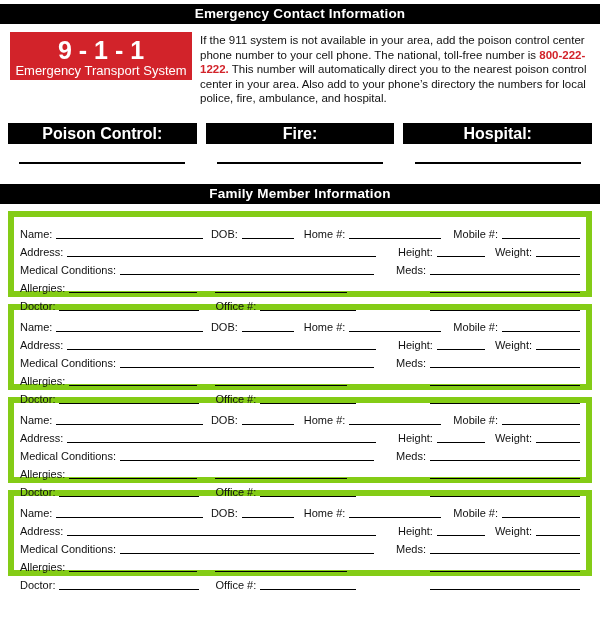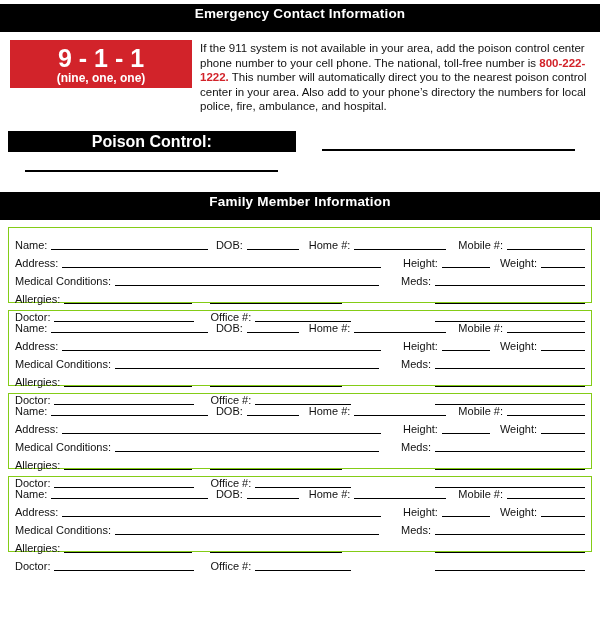--- a/index.html
+++ b/index.html
@@ -4,21 +4,21 @@
 <style>
   * { box-sizing: border-box; }
   html, body { margin: 0; padding: 0; }
   body {
     width: 600px; height: 623px; overflow: hidden;
     background: #fff; color: #111;
     font-family: "Liberation Sans", sans-serif;
   }
   .bar {
     background: #000; color: #fff; font-weight: bold;
-    font-size: 13.5px; height: 28px; line-height: 20px;
+    font-size: 13.5px; height: 20px; line-height: 20px;
     text-align: center; letter-spacing: 0.2px;
   }
   .bar-top { margin-top: 4px; }
   .bar-family { margin-top: 20px; }
 
   
   .top-section { display: flex; margin: 8px 8px 0 10px; gap: 8px; }
   .badge {
     width: 182px; min-width: 182px; height: 48px;
     background: #d2232a; color: #fff; text-align: center; padding-top: 5px;
@@ -36,22 +36,22 @@
     background: #000; color: #fff; font-weight: bold; font-size: 16px;
     height: 21px; line-height: 21px; text-align: center;
   }
   .contact-line {
     height: 20px; border-bottom: 2px solid #000;
     width: 88%; margin: 0 auto;
   }
 
   
   .member-box {
-    border: 1px solid #84cc16; margin: 7px 8px 0 8px;
-    padding: 5px 6px; height: 76px; background: #fff; text-align: right;
+    border: 6px solid #84cc16; margin: 7px 8px 0 8px;
+    padding: 5px 6px; height: 86px; background: #fff; text-align: right;
   }
   .frow {
     display: flex; align-items: flex-end; height: 18px;
     font-size: 11px; white-space: nowrap;
   }
   .frow span { padding-right: 4px; }
   .ln { border-bottom: 1px solid #000; height: 13px; margin-bottom: 1px; }
   .fl1 { flex: 1; }
   .w52 { width: 52px; } .w92 { width: 92px; } .w78 { width: 78px; }
   .w48 { width: 48px; } .w44 { width: 44px; } .w150 { width: 150px; }
@@ -62,32 +62,36 @@
   .mla { margin-left: auto; }
 </style>
 </head>
 <body>
 
 <div class="bar bar-top">Emergency Contact Information</div>
 
 <div class="top-section">
   <div class="badge">
     <div class="badge-number">9 - 1 - 1</div>
-    <div class="badge-phonetic">(nine, one, one)</div>
     <div class="badge-system">Emergency Transport System</div>
   </div>
   <div class="poison-text"><span>If the 911 system is not available in your area, add the poison control center phone number to your cell phone. The national, toll-free number is </span><span class="phone-red">800-222-1222.</span><span> This number will automatically direct you to the nearest poison control center in your area. Also add to your phone’s directory the numbers for local police, fire, ambulance, and hospital.</span></div>
 </div>
 
 <div class="contacts-row" id="contacts-row">
   <div class="contact-col">
     <div class="contact-label">Poison Control:</div>
     <div class="contact-line"></div>
   </div>
     <div class="contact-col">
+    <div class="contact-label">Fire:</div>
+    <div class="contact-line"></div>
+  </div>
+    <div class="contact-col">
+    <div class="contact-label">Hospital:</div>
     <div class="contact-line"></div>
   </div>
   </div>
 
 <div class="bar bar-family">Family Member Information</div>
 
 <div id="members">
   <div class="member-box">
     <div class="frow">
       <span>Name:</span>

